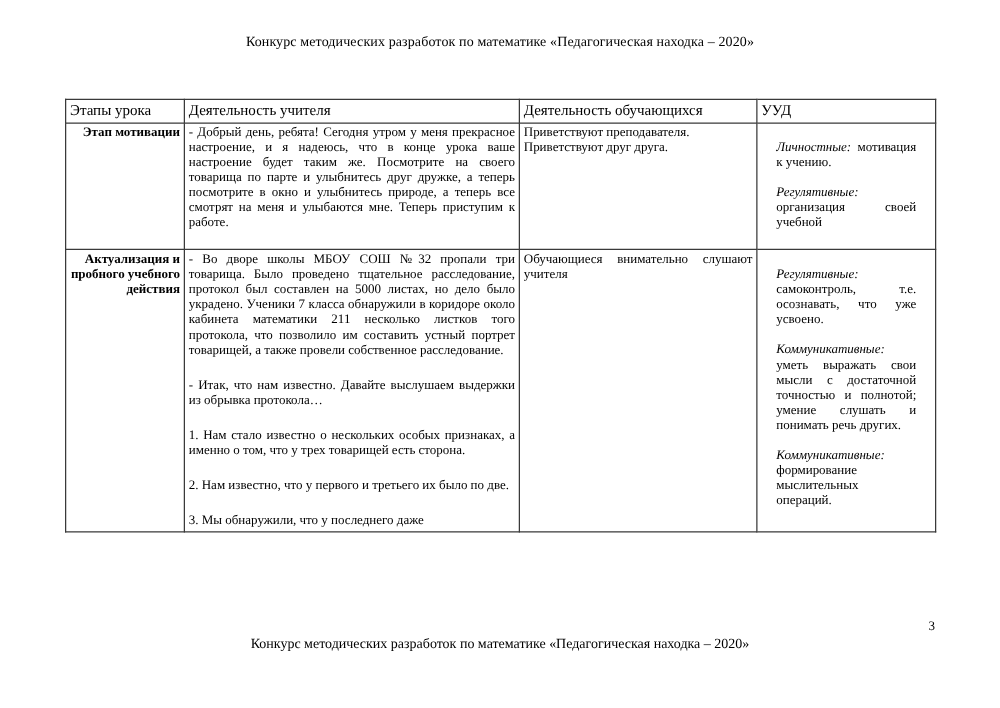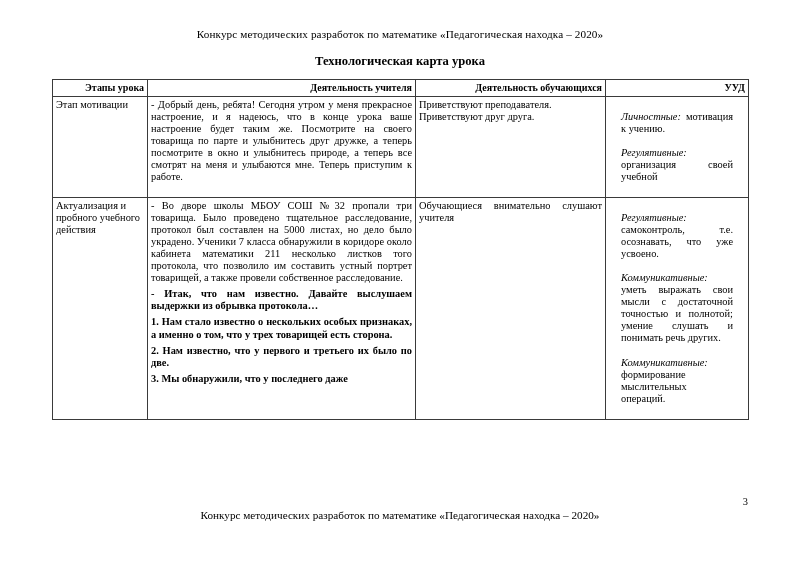--- a/index.html
+++ b/index.html
@@ -52,48 +52,48 @@
     table-layout: fixed;
     font-size: 10.4px;
   }
   table.tk td, table.tk th {
     border: 1px solid #3a3a3a;
     vertical-align: top;
     padding: 2px 3px 2px 3px;
     line-height: 1.16;
   }
   table.tk thead th {
-    text-align: right;
-    font-weight: bold;
-    font-size: 10px;
+    text-align: left;
+    font-weight: normal;
+    font-size: 12px;
     padding-top: 2px;
     padding-bottom: 2px;
     vertical-align: middle;
   }
   col.c1 { width: 95px; }
   col.c2 { width: 268px; }
   col.c3 { width: 190px; }
   col.c4 { width: 143px; }
 
   .cell-stage {
-    text-align: left;
+    text-align: right;
     line-height: 1.32;
+    font-weight: bold;
   }
   .cell-just {
     text-align: justify;
     text-justify: inter-word;
   }
   .cell-just p {
     margin: 0 0 0 0;
     text-align: justify;
     text-justify: inter-word;
   }
   .cell-just p.gap {
-    margin-top: 4px;
-    font-weight: bold;
+    margin-top: 16px;
   }
   .cell-left p {
     margin: 0;
     text-align: justify;
     text-justify: inter-word;
   }
   .uud p {
     margin: 12px;
     text-align: justify;
     text-justify: inter-word;
@@ -122,21 +122,20 @@
     font-size: 10.4px;
   }
 </style>
 </head>
 <body>
 
 <div class="page">
 
   <div class="doc-header">Конкурс методических разработок по математике «Педагогическая находка – 2020»</div>
 
-  <div class="doc-title">Технологическая карта урока</div>
 
   <table class="tk">
     <colgroup>
       <col class="c1">
         <col class="c2">
         <col class="c3">
         <col class="c4">
     </colgroup>
     <thead>
       <tr>

